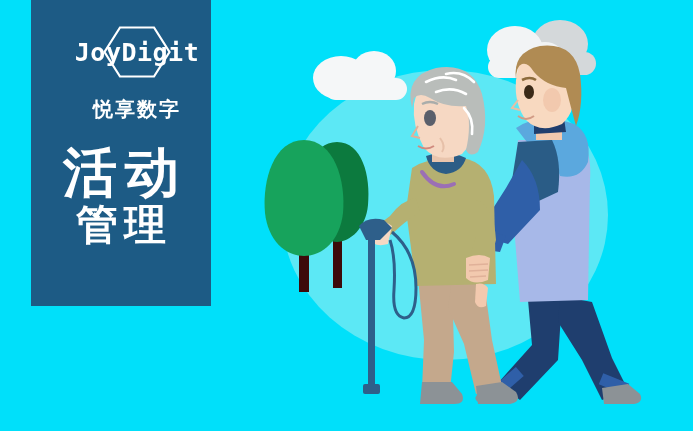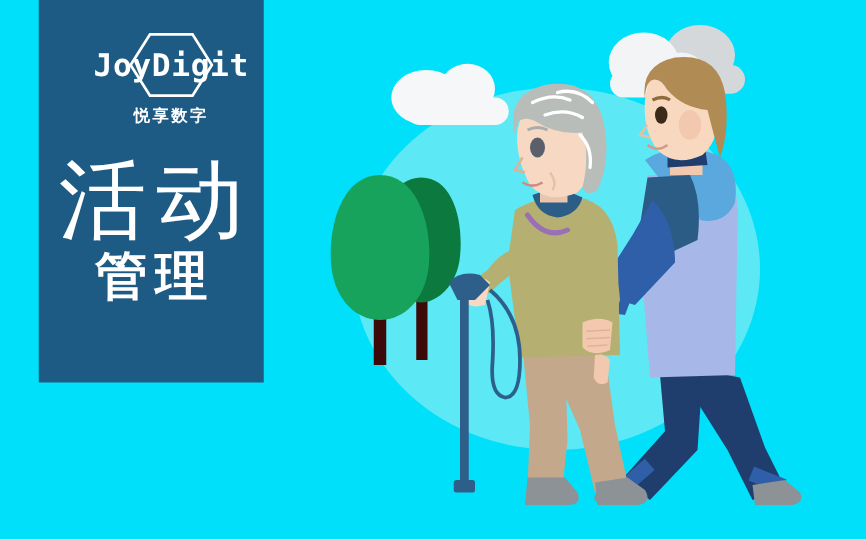--- a/index.html
+++ b/index.html
@@ -20,26 +20,26 @@
   #logo-mark{position:relative;width:128px;height:52px;}
   #logo-hex{position:absolute;left:30px;top:0;width:68px;height:52px;}
   #logo-word{
     position:absolute;left:0;top:0;width:128px;height:52px;
     display:flex;align-items:center;justify-content:center;
     color:#ffffff;font-size:25px;font-weight:bold;letter-spacing:.5px;
     font-family:"DejaVu Sans Mono","Liberation Mono",monospace;
     white-space:nowrap;
   }
   #logo-sub{
-    margin-top:8px;color:#ffffff;font-size:13px;font-weight:bold;
+    margin-top:21px;color:#ffffff;font-size:20px;font-weight:bold;
     letter-spacing:2px;line-height:1;
   }
   #title-block{margin-top:26px;width:100%;text-align:center;}
   .title-line{color:#ffffff;line-height:1.02;white-space:nowrap;}
-  #title-line-1{font-size:70px;font-weight:400;letter-spacing:8px;padding-left:8px;}
+  #title-line-1{font-size:54px;font-weight:700;letter-spacing:8px;padding-left:8px;}
   #title-line-2{font-size:42px;font-weight:bold;letter-spacing:6px;padding-left:6px;margin-top:4px;}
 
   
   #illus{position:absolute;left:240px;top:0;width:453px;height:431px;}
   #illus svg{display:block;width:453px;height:431px;}
 </style>
 </head>
 <body>
 
 <div id="stage">

